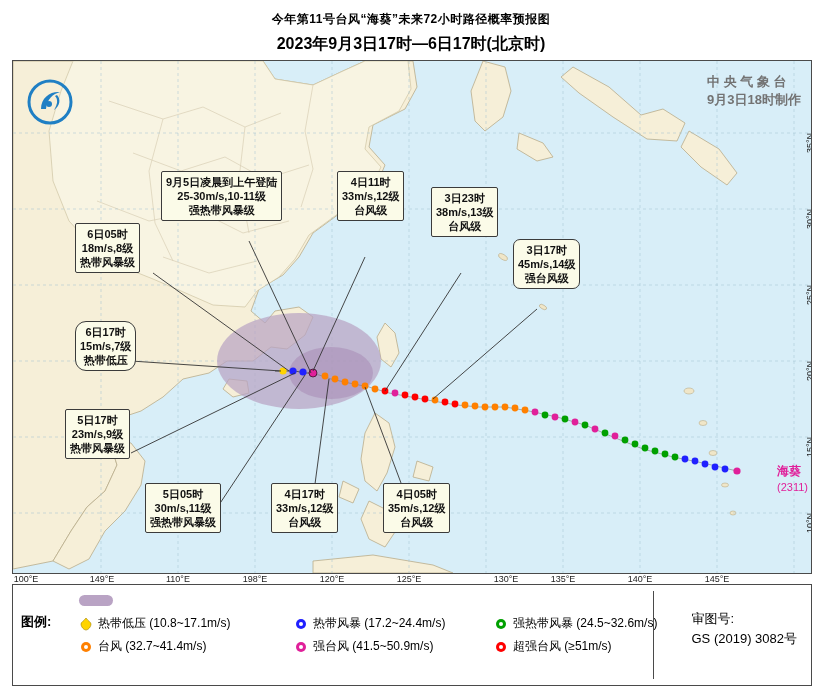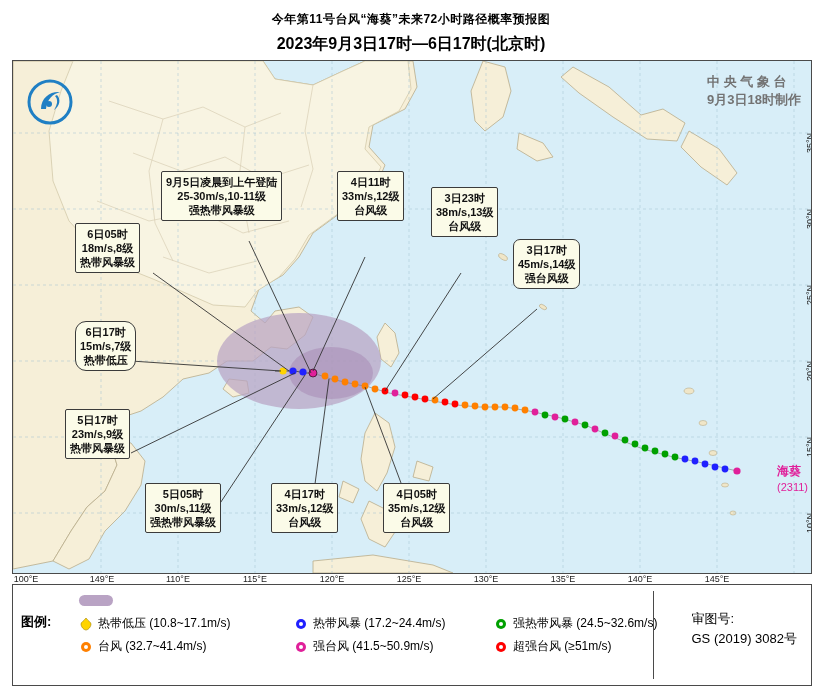--- a/index.html
+++ b/index.html
@@ -344,24 +344,24 @@
   <span class="axis-label lat-label" style="top:300px;">20°N</span>
   <span class="axis-label lat-label" style="top:224px;">25°N</span>
   <span class="axis-label lat-label" style="top:148px;">30°N</span>
   <span class="axis-label lat-label" style="top:72px;">35°N</span>
 </div>
 
 <div style="position:absolute;left:12px;top:572px;width:798px;height:12px;">
   <span class="axis-label lon-label" style="left:14px;bottom:0;">100°E</span>
   <span class="axis-label lon-label" style="left:90px;bottom:0;">149°E</span>
   <span class="axis-label lon-label" style="left:166px;bottom:0;">110°E</span>
-  <span class="axis-label lon-label" style="left:243px;bottom:0;">115°E</span>
+  <span class="axis-label lon-label" style="left:243px;bottom:0;">198°E</span>
   <span class="axis-label lon-label" style="left:320px;bottom:0;">120°E</span>
   <span class="axis-label lon-label" style="left:397px;bottom:0;">125°E</span>
-  <span class="axis-label lon-label" style="left:474px;bottom:0;">130°E</span>
+  <span class="axis-label lon-label" style="left:494px;bottom:0;">130°E</span>
   <span class="axis-label lon-label" style="left:551px;bottom:0;">135°E</span>
   <span class="axis-label lon-label" style="left:628px;bottom:0;">140°E</span>
   <span class="axis-label lon-label" style="left:705px;bottom:0;">145°E</span>
 </div>
 
 <div id="legend">
   <div id="legend-title">图例:</div>
 
   <div id="legend-shadow-row">
     <span class="sw"></span>

